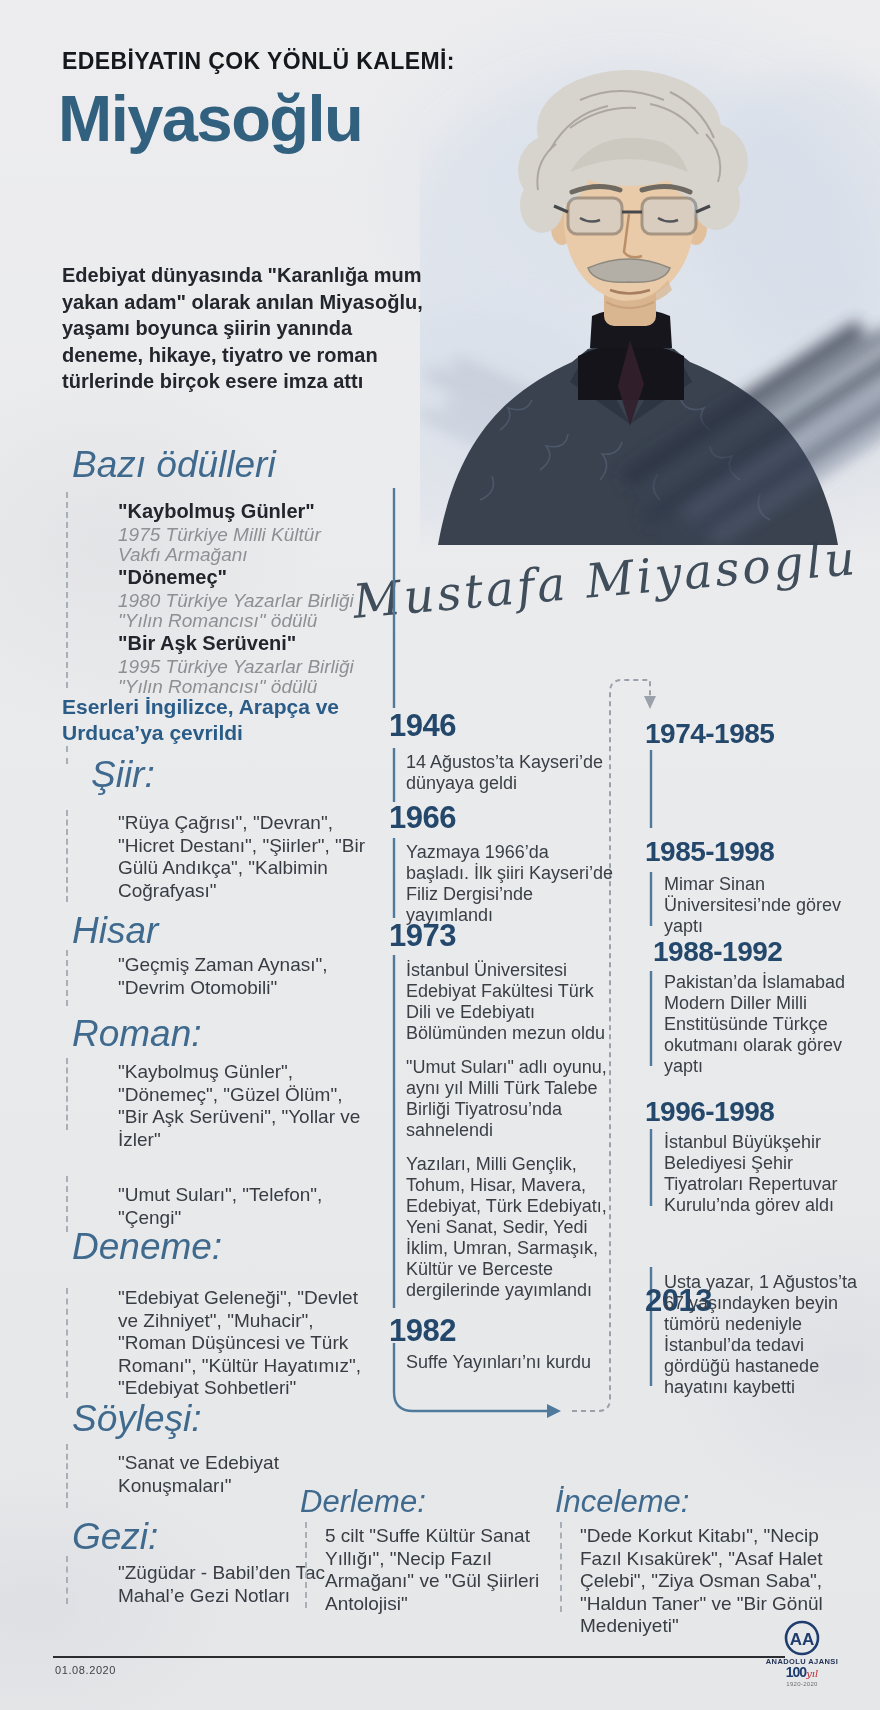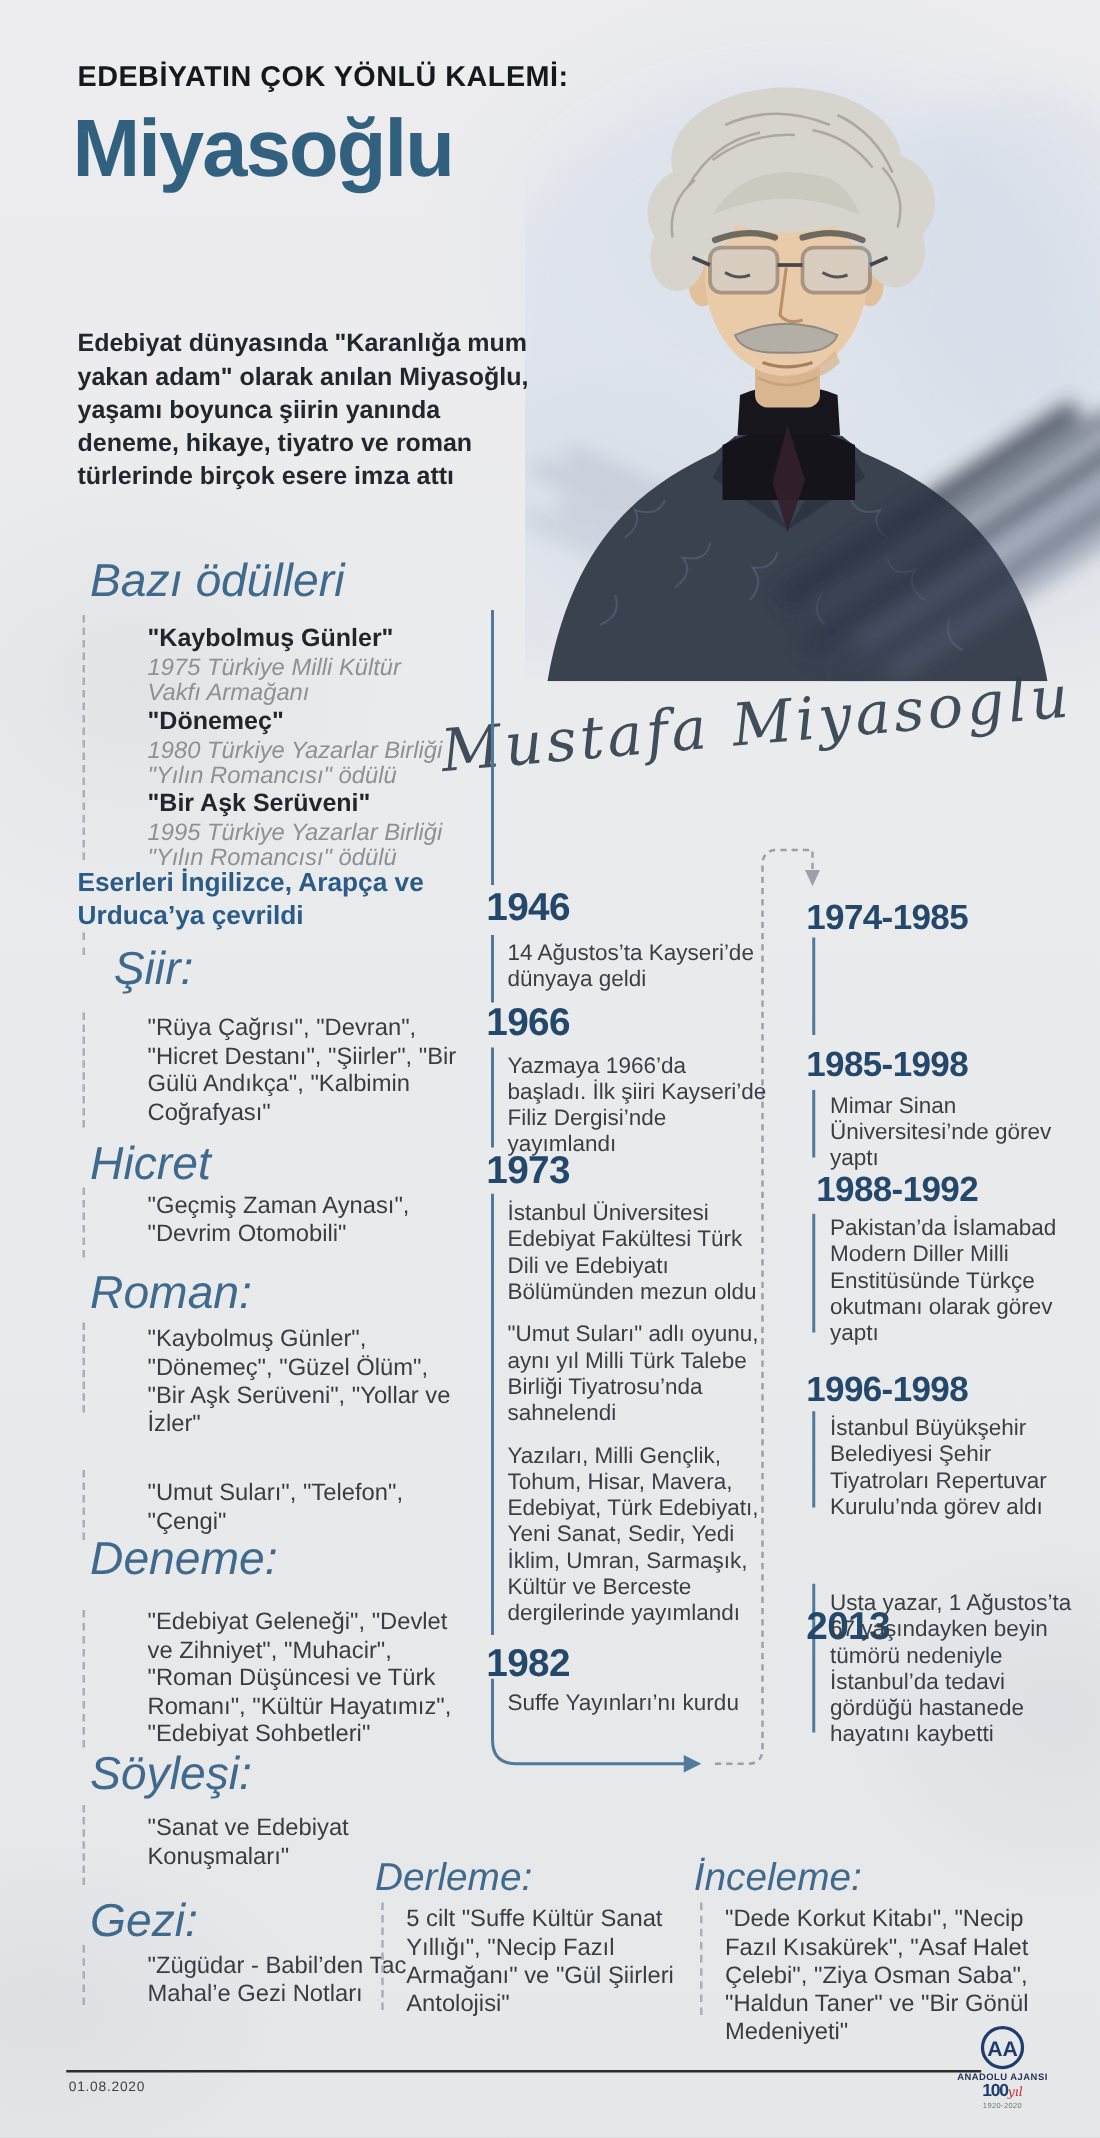--- a/index.html
+++ b/index.html
@@ -154,21 +154,21 @@
   <div class="abs award-desc" style="left:118px;top:591px;width:240px;">1980 Türkiye Yazarlar Birliği "Yılın Romancısı" ödülü</div>
   <div class="abs award-title" style="left:118px;top:632px;">"Bir Aşk Serüveni"</div>
   <div class="abs award-desc" style="left:118px;top:657px;width:240px;">1995 Türkiye Yazarlar Birliği "Yılın Romancısı" ödülü</div>
   <div class="abs note" style="left:62px;top:694px;width:320px;">Eserleri İngilizce, Arapça ve Urduca’ya çevrildi</div>
   <div class="abs dash" style="left:66px;top:746px;height:18px;"></div>
 
   <div class="abs sec-head" style="left:72px;top:756px;margin-left:19px;">Şiir:</div>
   <div class="abs dash" style="left:66px;top:810px;height:92px;"></div>
   <div class="abs works-text" style="left:118px;top:812px;width:252px;">"Rüya Çağrısı", "Devran", "Hicret Destanı", "Şiirler", "Bir Gülü Andıkça", "Kalbimin Coğrafyası"</div>
 
-  <div class="abs sec-head" style="left:72px;top:912px;">Hicret</div>
+  <div class="abs sec-head" style="left:72px;top:912px;">Hisar</div>
   <div class="abs dash" style="left:66px;top:950px;height:56px;"></div>
   <div class="abs works-text" style="left:118px;top:954px;width:252px;">"Geçmiş Zaman Aynası", "Devrim Otomobili"</div>
 
   <div class="abs sec-head" style="left:72px;top:1015px;">Roman:</div>
   <div class="abs dash" style="left:66px;top:1058px;height:72px;"></div>
   <div class="abs works-text" style="left:118px;top:1061px;width:252px;">"Kaybolmuş Günler", "Dönemeç", "Güzel Ölüm", "Bir Aşk Serüveni", "Yollar ve İzler"</div>
 
   <div class="abs dash" style="left:66px;top:1176px;height:56px;"></div>
   <div class="abs works-text" style="left:118px;top:1184px;width:252px;">"Umut Suları", "Telefon", "Çengi"</div>
 

